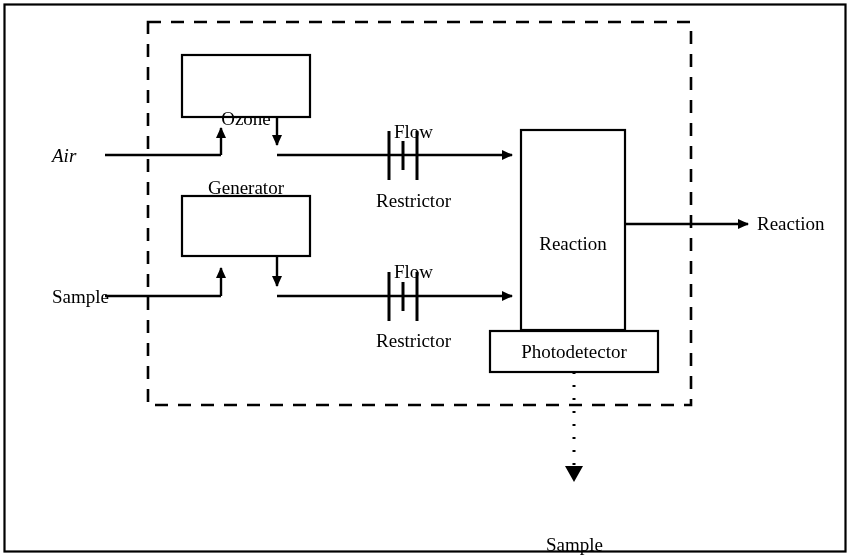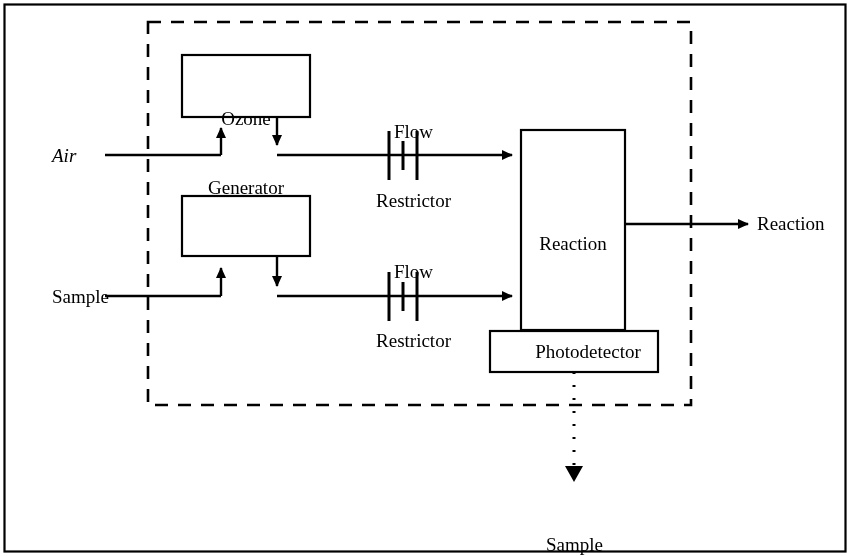--- a/index.html
+++ b/index.html
@@ -112,21 +112,21 @@
     <div>Generator</div>
   </div>
 
   <div class="lbl box-label" style="left:182px; top:203px; width:128px;">
   </div>
 
   <div class="lbl box-label" style="left:512px; top:186px; width:122px;font-family:Liberation Serif, serif;">
     <div>Reaction</div>
   </div>
 
-  <div class="lbl box-label" style="left:504px; top:340px; width:168px;">Photodetector</div>
+  <div class="lbl box-label" style="left:490px; top:340px; width:168px;">Photodetector</div>
 
   <div class="lbl left-al" style="left:52px; top:144px;font-style:italic;">Air</div>
 
   <div class="lbl left-al" style="left:22px; top:285px;margin-left:30px;">Sample</div>
 
   <div class="lbl left-al" style="left:757px; top:212px;">Reaction</div>
 
   <div class="lbl box-label" style="left:341px; top:74px; width:145px;">
     <div>Flow</div>
     <div>Restrictor</div>

